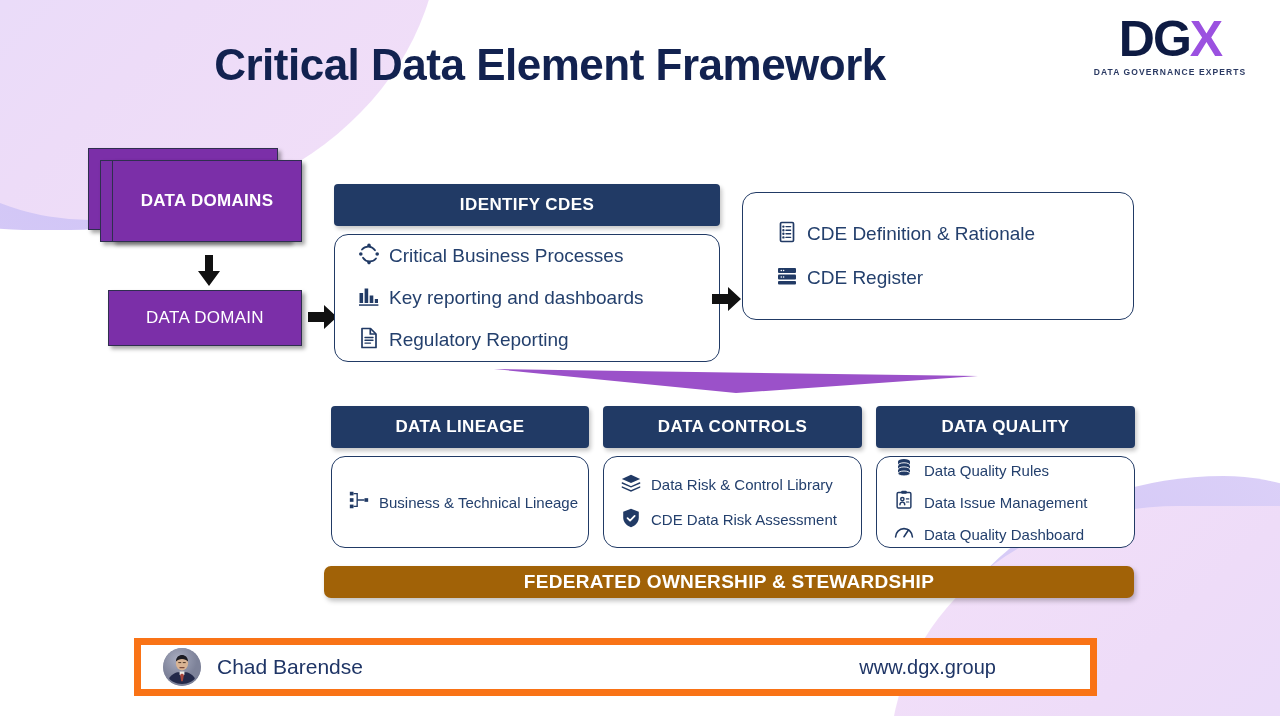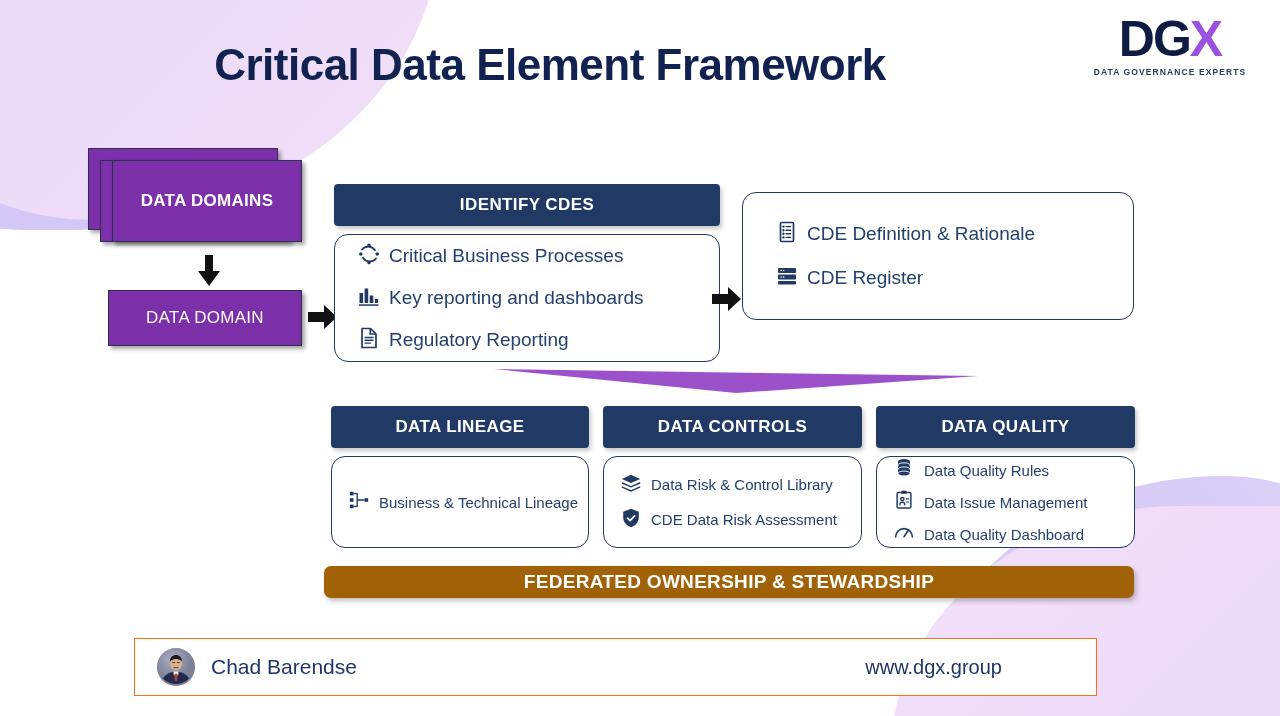--- a/index.html
+++ b/index.html
@@ -194,21 +194,21 @@
     display: flex; align-items: center; justify-content: center;
     color: #ffffff; font-weight: bold; font-size: 19px; letter-spacing: .3px;
   }
 
   
   .footer {
     position: absolute;
     left: 134px; top: 638px;
     width: 963px; height: 58px;
     background: #ffffff;
-    border: 1px solid #f97316;
+    border: 7px solid #f97316;
     display: flex; align-items: center;
     padding: 0 22px;
   }
   .avatar {
     width: 38px; height: 38px; border-radius: 50%;
     overflow: hidden; flex: 0 0 auto;
     background: #8f93a8;
   }
   .footer-name {
     margin-left: 16px;

